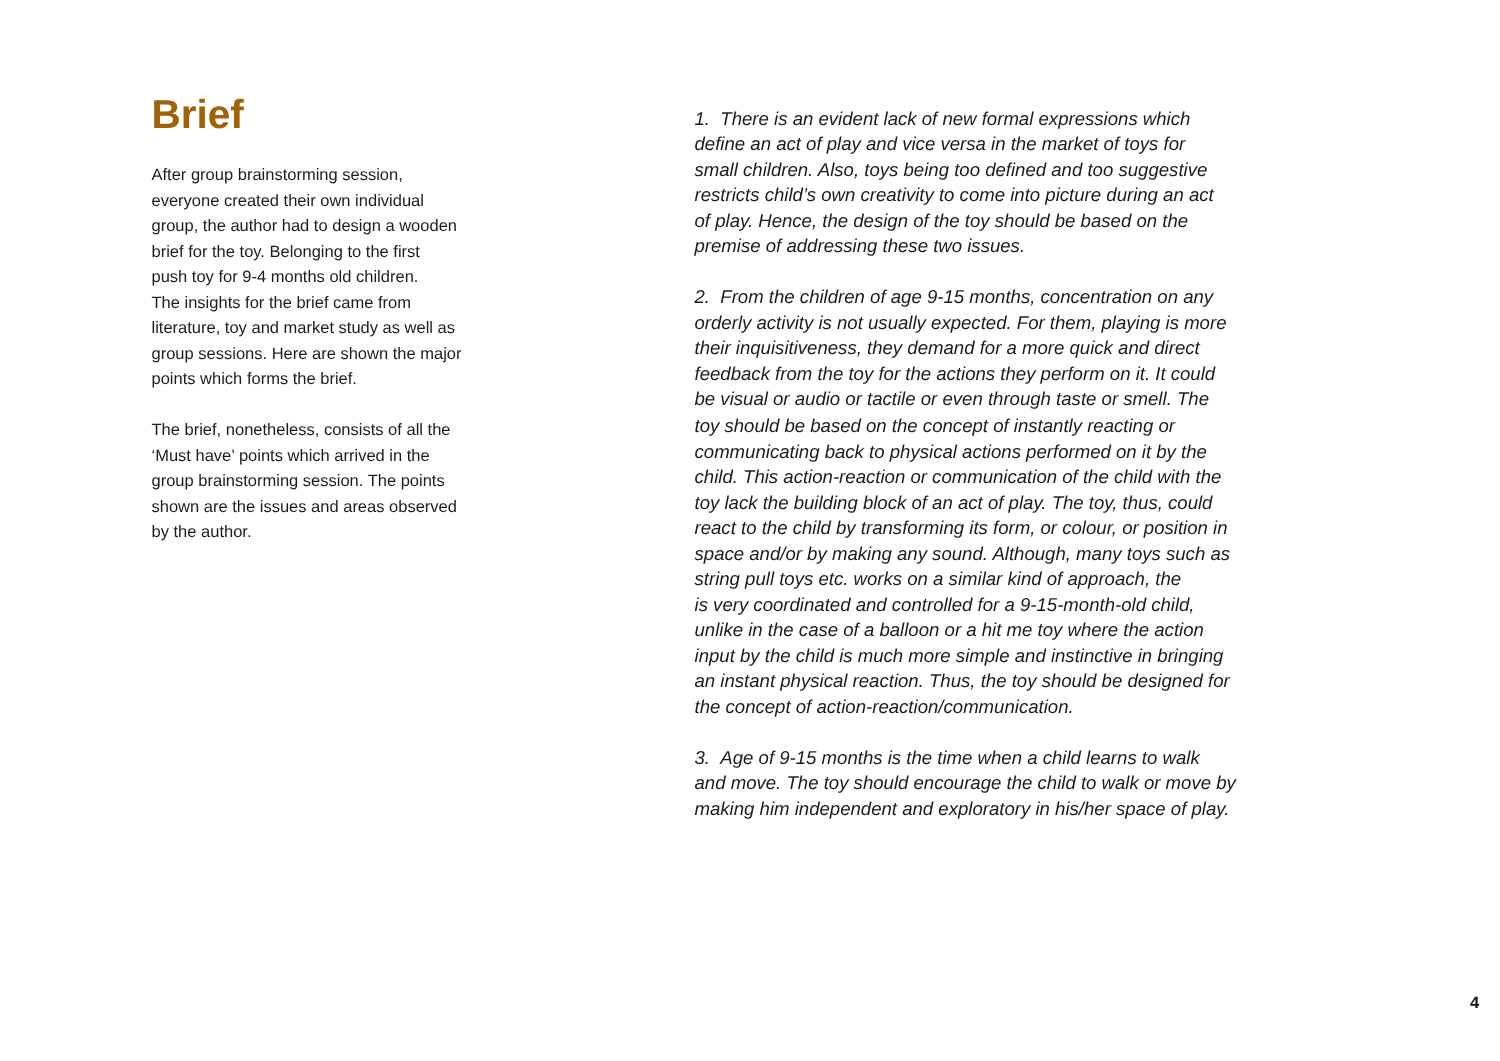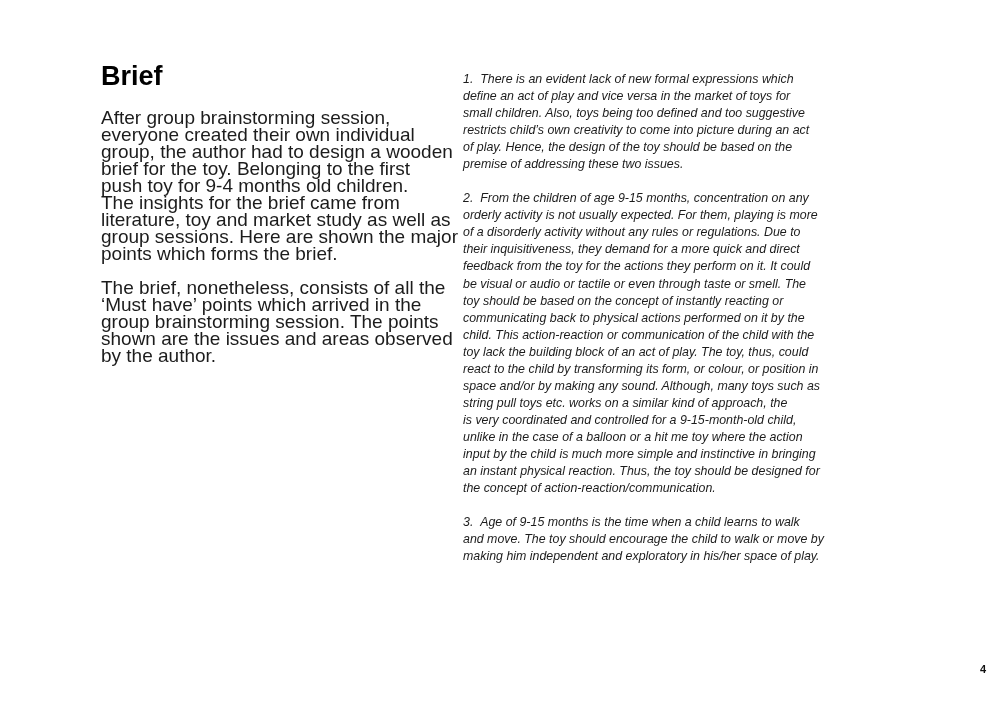--- a/index.html
+++ b/index.html
@@ -1,24 +1,24 @@
 <!DOCTYPE html>
 <html><head>
 <meta charset="utf-8">
 <style>
   html, body { margin: 0; padding: 0; background: #ffffff; }
   body { width: 1000px; height: 707px; position: relative; overflow: hidden; color: #1a1a1a; }
   .title {
     position: absolute; left: 101px; top: 58px;
     font-family: "Liberation Sans", sans-serif; font-weight: bold;
-    font-size: 27px; line-height: 36px; color: #000000; margin: 0;
+    font-size: 27px; line-height: 36px; color: #a16207; margin: 0;
   }
   .left-col {
     position: absolute; left: 101px; top: 109px; width: 260px;
-    font-family: "Liberation Sans", sans-serif; font-size: 19px; line-height: 17px; color: #1c1c1c;
+    font-family: "Liberation Sans", sans-serif; font-size: 11px; line-height: 17px; color: #1c1c1c;
   }
   .right-col {
     position: absolute; left: 463px; top: 71px; width: 370px;
     font-family: "Liberation Sans", sans-serif; font-style: italic; font-size: 12.4px; line-height: 17.05px; color: #1c1c1c;
   }
   .line { display: block; white-space: nowrap; }
   .para { margin: 0 0 17px 0; }
   .page-number {
     position: absolute; left: 980px; top: 663px;
     font-family: "Liberation Sans", sans-serif; font-weight: bold; font-size: 11px; color: #111;
@@ -55,21 +55,20 @@
     <span class="line">1.&nbsp;&nbsp;There is an evident lack of new formal expressions which</span>
     <span class="line">define an act of play and vice versa in the market of toys for</span>
     <span class="line">small children. Also, toys being too defined and too suggestive</span>
     <span class="line">restricts child’s own creativity to come into picture during an act</span>
     <span class="line">of play. Hence, the design of the toy should be based on the</span>
     <span class="line">premise of addressing these two issues.</span>
   </p>
   <p class="para">
     <span class="line">2.&nbsp;&nbsp;From the children of age 9-15 months, concentration on any</span>
     <span class="line">orderly activity is not usually expected. For them, playing is more</span>
-    <span class="line">of a disorderly activity without any rules or regulations. Due to</span>
     <span class="line">their inquisitiveness, they demand for a more quick and direct</span>
     <span class="line">feedback from the toy for the actions they perform on it. It could</span>
     <span class="line">be visual or audio or tactile or even through taste or smell. The</span>
     <span class="line">toy should be based on the concept of instantly reacting or</span>
     <span class="line">communicating back to physical actions performed on it by the</span>
     <span class="line">child. This action-reaction or communication of the child with the</span>
     <span class="line">toy lack the building block of an act of play. The toy, thus, could</span>
     <span class="line">react to the child by transforming its form, or colour, or position in</span>
     <span class="line">space and/or by making any sound. Although, many toys such as</span>
     <span class="line">string pull toys etc. works on a similar kind of approach, the</span>

